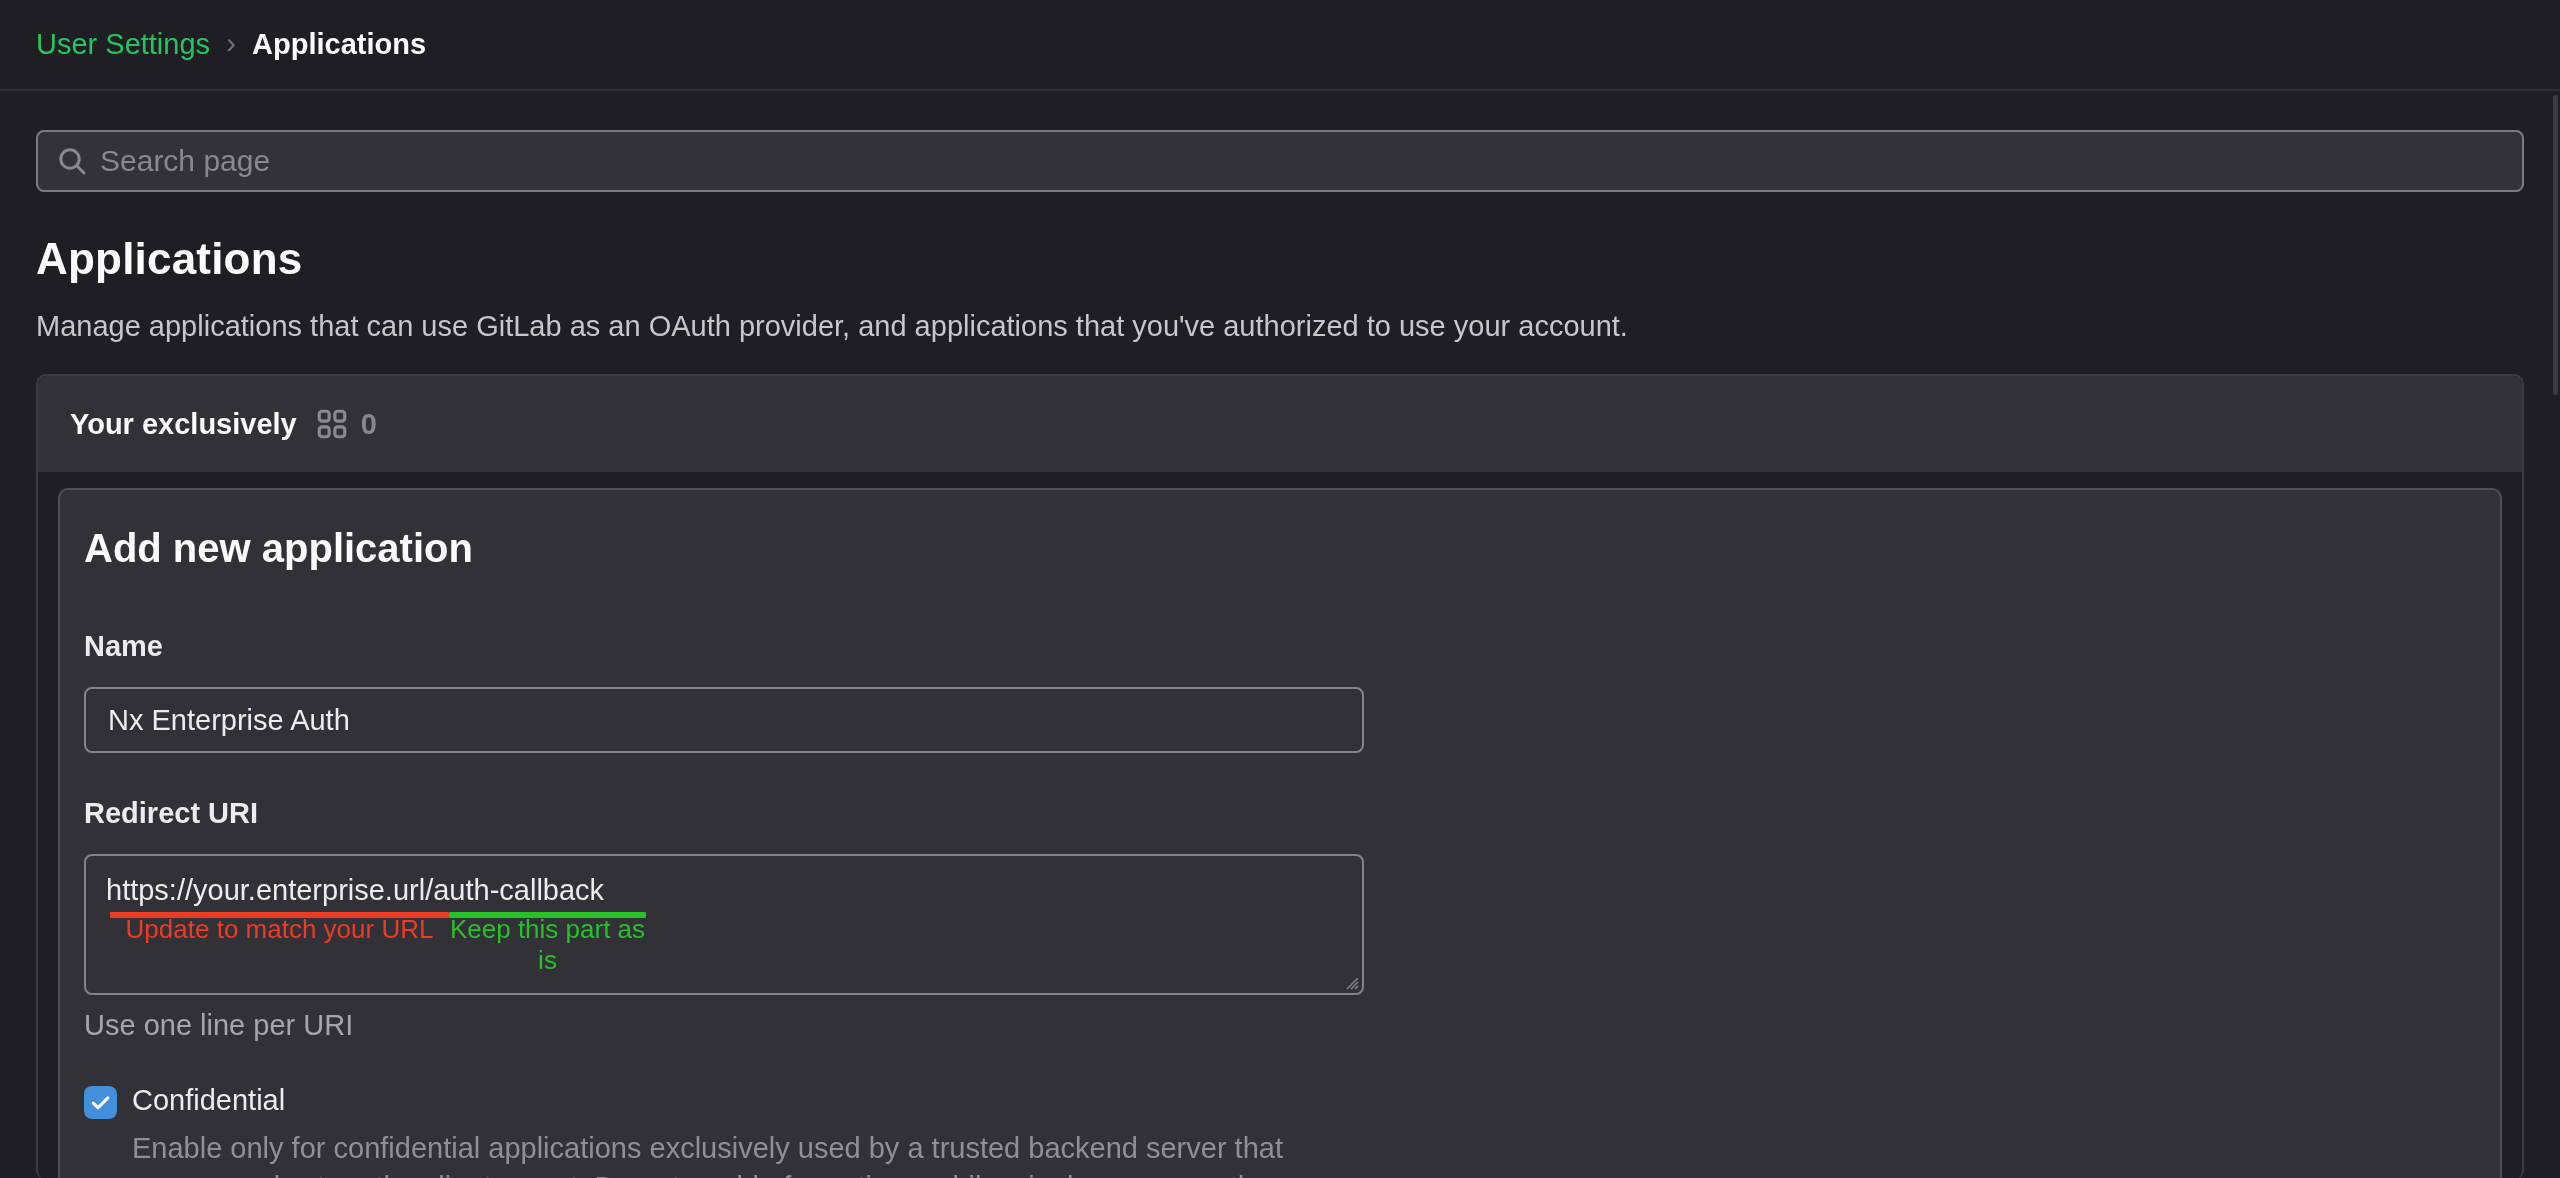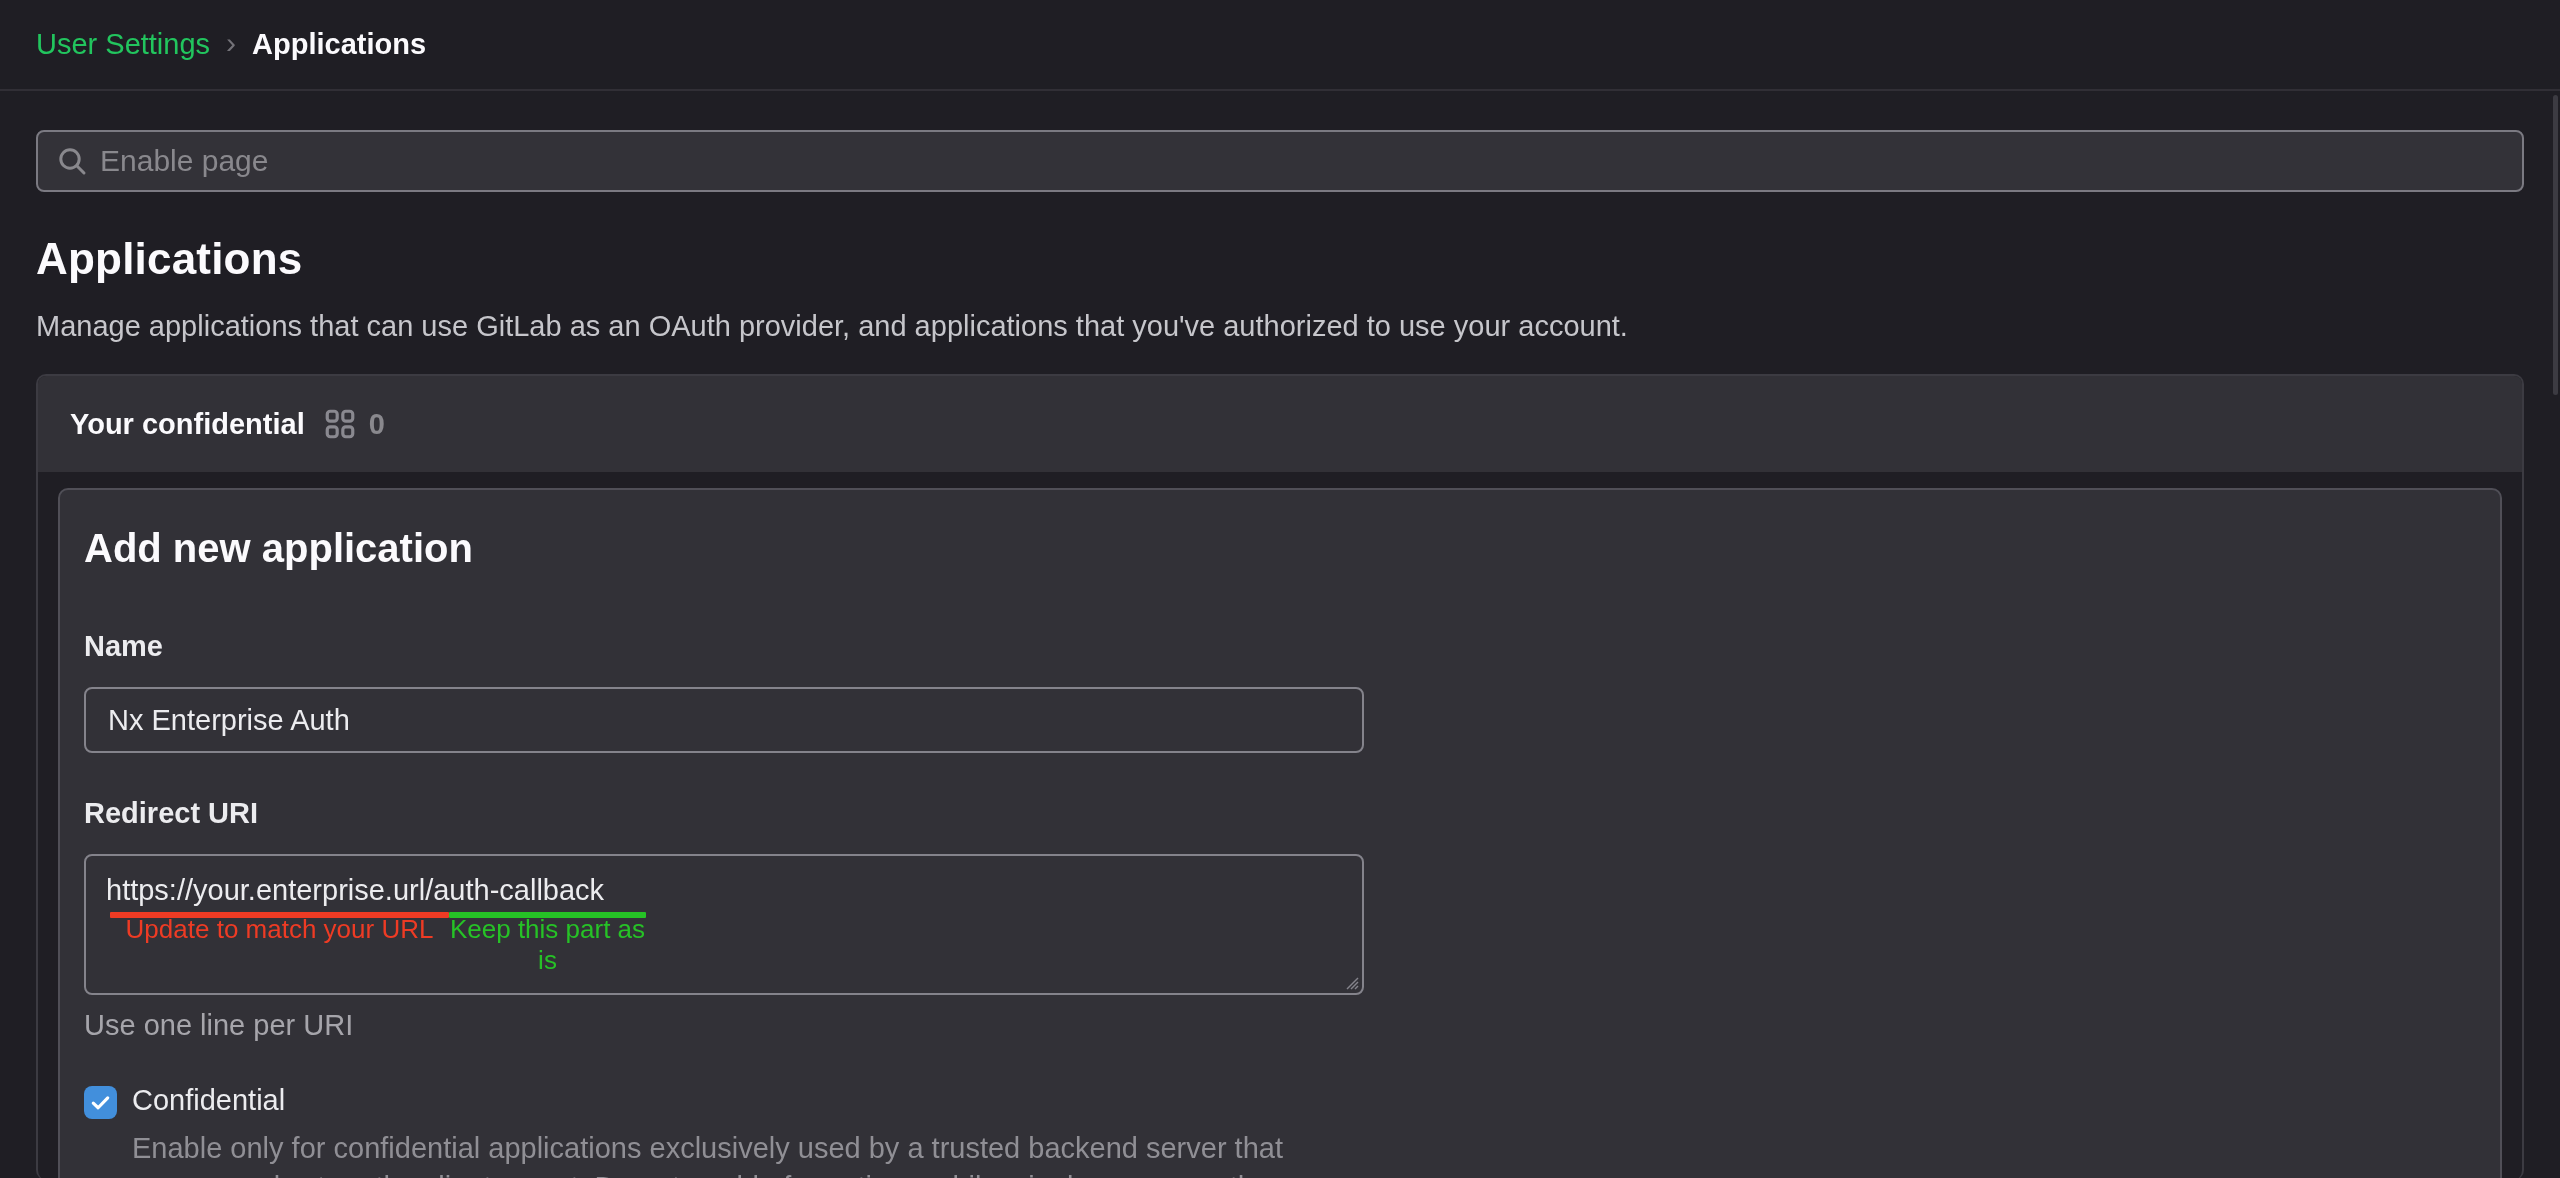--- a/index.html
+++ b/index.html
@@ -168,29 +168,29 @@
     <span class="crumb-sep">›</span>
     <span class="crumb-current">Applications</span>
   </nav>
 </header>
 
 <div class="search-box">
   <svg class="search-icon" viewBox="0 0 16 16" fill="none">
     <circle cx="7" cy="7" r="4.6" stroke="#89888d" stroke-width="1.5"></circle>
     <line x1="10.4" y1="10.4" x2="14" y2="14" stroke="#89888d" stroke-width="1.5" stroke-linecap="round"></line>
   </svg>
-  <span class="search-placeholder">Enable page</span>
+  <span class="search-placeholder">Search page</span>
 </div>
 
 <h1 class="page-title">Applications</h1>
 <p class="page-desc">Manage applications that can use GitLab as an OAuth provider, and applications that you've authorized to use your account.</p>
 
 <section class="apps-section">
   <div class="apps-header">
-    <span class="apps-header-title">Your confidential</span>
+    <span class="apps-header-title">Your exclusively</span>
     <svg class="apps-count-icon" viewBox="0 0 16 16" fill="none">
       <rect x="1.2" y="1.2" width="5.3" height="5.3" rx="1.6" stroke="#8a8990" stroke-width="1.7"></rect>
       <rect x="9.5" y="1.2" width="5.3" height="5.3" rx="1.6" stroke="#8a8990" stroke-width="1.7"></rect>
       <rect x="1.2" y="9.5" width="5.3" height="5.3" rx="1.6" stroke="#8a8990" stroke-width="1.7"></rect>
       <rect x="9.5" y="9.5" width="5.3" height="5.3" rx="1.6" stroke="#8a8990" stroke-width="1.7"></rect>
     </svg>
     <span class="apps-count">0</span>
   </div>
 
   <div class="apps-body">

